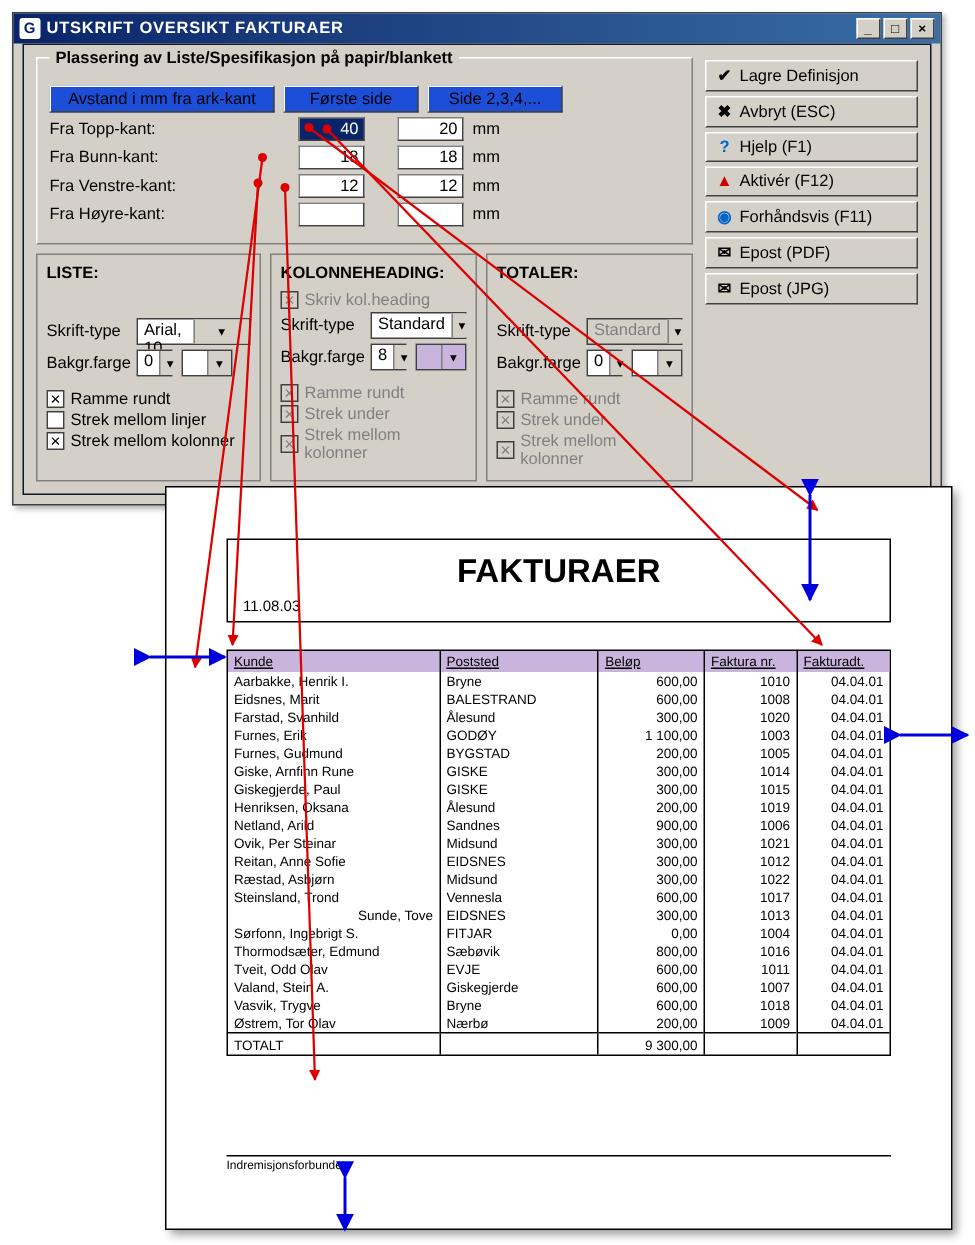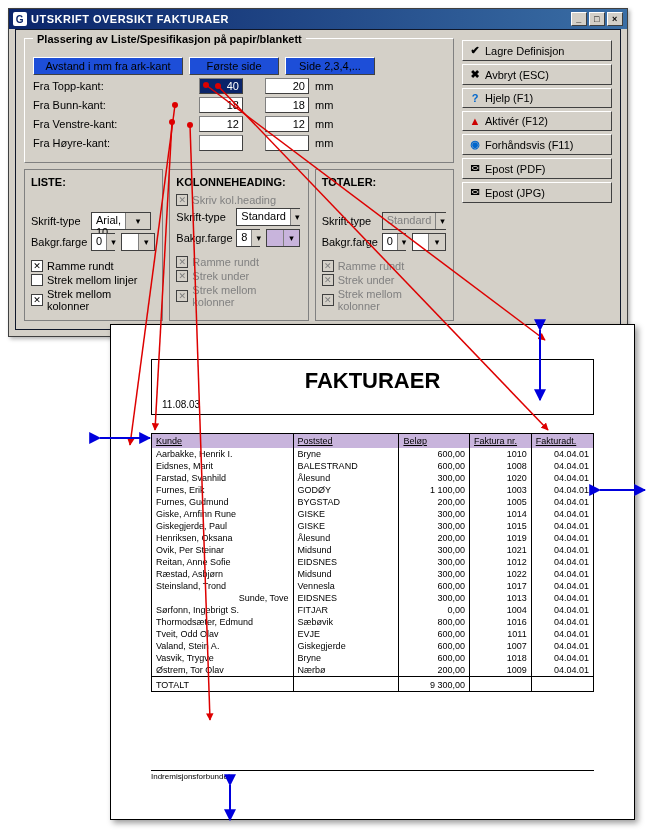--- a/index.html
+++ b/index.html
@@ -350,21 +350,21 @@
           <span class="unit">mm</span>
         </div>
       </div>
 
       <div class="triple">
         <div class="col3">
           <div class="title3">LISTE:</div>
           <div style="height:18px"></div>
           <div class="row">
               <span style="width:54px">Skrift-type</span>
-            <div class="combo" style="width:60px">
+            <div class="combo" style="width:76px">
                 <span>Arial, 10</span>
                 <span class="dd">▾</span>
               </div>
             </div>
           <div class="row">
               <span style="width:54px">Bakgr.farge</span>
             <div class="combo" style="width:24px">
                 <span>0</span>
                 <span class="dd">▾</span>
               </div>
@@ -565,20 +565,27 @@
             <td class="num" style="width: 14%;">04.04.01</td>
           </tr>
           <tr>
             <td style="width: 32%;">Henriksen, Oksana</td>
             <td style="width: 24%;">Ålesund</td>
             <td class="num" style="width: 16%;">200,00</td>
             <td class="num" style="width: 14%;">1019</td>
             <td class="num" style="width: 14%;">04.04.01</td>
           </tr>
           <tr>
+            <td style="width: 32%;">Netland, Arild</td>
+            <td style="width: 24%;">Sandnes</td>
+            <td class="num" style="width: 16%;">900,00</td>
+            <td class="num" style="width: 14%;">1006</td>
+            <td class="num" style="width: 14%;">04.04.01</td>
+          </tr>
+          <tr>
             <td style="width: 32%;">Ovik, Per Steinar</td>
             <td style="width: 24%;">Midsund</td>
             <td class="num" style="width: 16%;">300,00</td>
             <td class="num" style="width: 14%;">1021</td>
             <td class="num" style="width: 14%;">04.04.01</td>
           </tr>
           <tr>
             <td style="width: 32%;">Reitan, Anne Sofie</td>
             <td style="width: 24%;">EIDSNES</td>
             <td class="num" style="width: 16%;">300,00</td>

